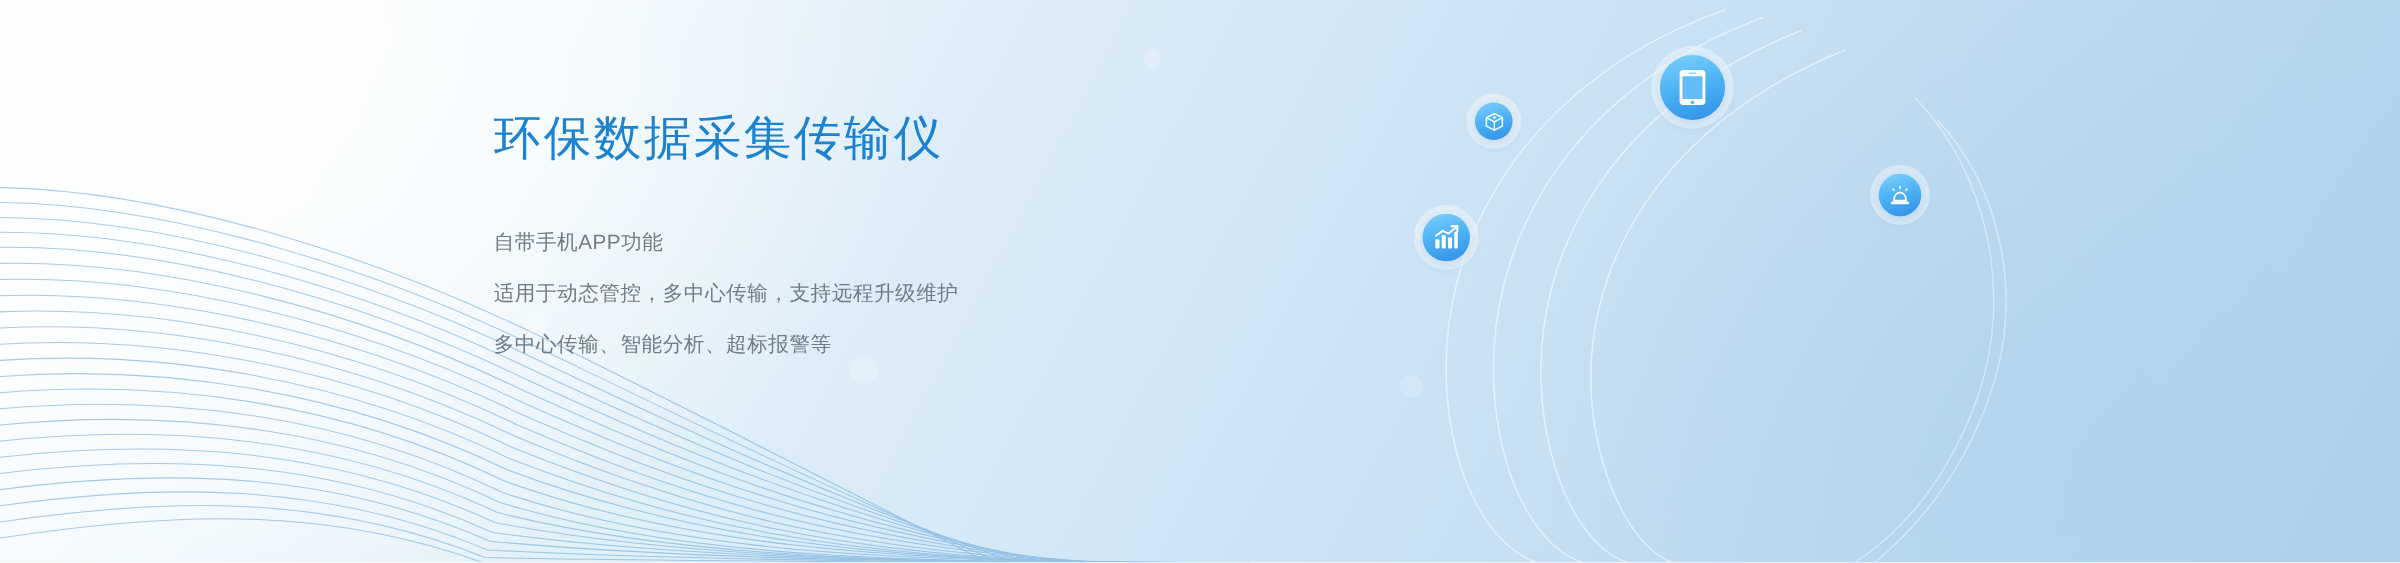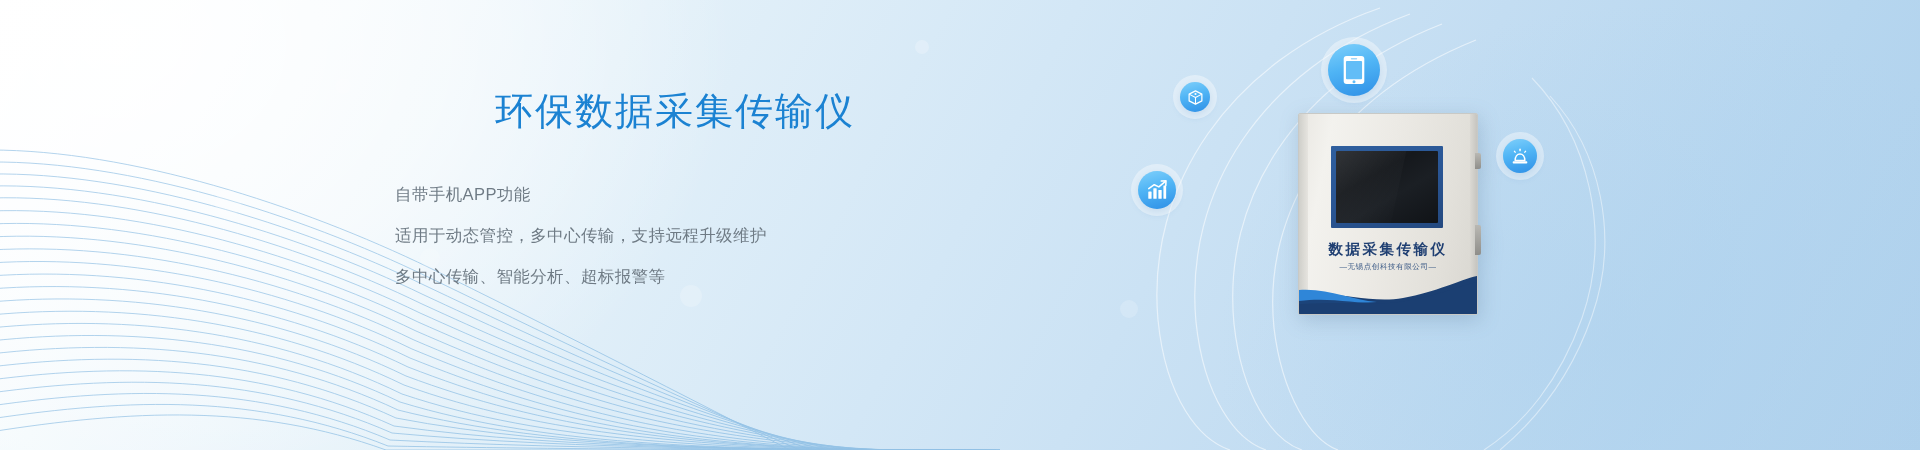--- a/index.html
+++ b/index.html
@@ -20,21 +20,21 @@
     pointer-events:none;}
 
   
   .wavewrap{position:absolute;left:0;top:0;width:1000px;height:450px;pointer-events:none;}
   .wavewrap svg{display:block;}
 
   
   .copy{position:absolute;left:395px;top:88px;width:560px;}
   .headline{
     font-size:38px;line-height:1.25;letter-spacing:2px;color:#1b82d2;
-    font-weight:400;white-space:nowrap;margin:0 0 44px 0;text-align:center;
+    font-weight:400;white-space:nowrap;margin:0 0 44px 0;
   }
   .bullets{margin:0;padding:0;list-style:none;}
   .bullets li{
     font-size:16.5px;line-height:29px;color:#6f7b85;letter-spacing:.4px;
     white-space:nowrap;margin-bottom:12px;font-weight:400;
   }
   .bullets li:last-child{margin-bottom:0;}
 
   
   .visual{position:absolute;left:1080px;top:0;width:700px;height:450px;}
@@ -165,43 +165,20 @@
         <path d="M330 14 C 180 70, 104 192, 116 322 C 124 398, 156 440, 186 450"></path>
         <path d="M362 24 C 214 82, 142 200, 154 324 C 162 396, 192 440, 222 450"></path>
         <path d="M396 40 C 252 98, 182 212, 194 328 C 202 394, 230 440, 258 450"></path>
       </g>
       <g stroke="#ffffff" stroke-width="1.1" fill="none" opacity="0.45">
         <path d="M470 96 C 520 150, 540 236, 512 316 C 492 374, 458 418, 420 450"></path>
         <path d="M452 78 C 508 136, 532 232, 502 318 C 480 380, 444 424, 404 450"></path>
       </g>
     </svg>
 
-    <div class="device">
-      <div class="dev-body">
-        <div class="dev-left-edge"></div>
-        <div class="dev-right-edge"></div>
-
-        <div class="screen-frame">
-          <div class="screen"></div>
-        </div>
-
-        <div class="dev-title">数据采集传输仪</div>
-        <div class="dev-sub">—无锡点创科技有限公司—</div>
-
-        <div class="dev-band">
-          <svg width="178" height="40" viewBox="0 0 178 40" preserveAspectRatio="none" fill="none">
-            <path d="M0 22 C 40 16, 70 30, 104 24 C 138 18, 160 6, 178 2 L178 40 L0 40 Z" fill="#1b3f72"></path>
-            <path d="M0 16 C 30 14, 52 26, 78 28 C 52 30, 26 28, 0 30 Z" fill="#2f86d8"></path>
-            <path d="M0 27 C 36 22, 66 33, 100 28 C 136 23, 160 12, 178 8 L178 40 L0 40 Z" fill="#1b3f72" opacity="0.92"></path>
-          </svg>
-        </div>
-      </div>
-      <div class="dev-port-a"></div>
-      <div class="dev-port-b"></div>
-    </div>
 
     <div class="bubble b-cube">
       <svg width="17" height="17" viewBox="0 0 24 24" fill="none">
         <path d="M12 2.6 L21 7.2 L21 16.8 L12 21.4 L3 16.8 L3 7.2 Z" stroke="#ffffff" stroke-width="1.7" stroke-linejoin="round" fill="none"></path>
         <path d="M3 7.2 L12 11.9 L21 7.2 M12 11.9 L12 21.4" stroke="#ffffff" stroke-width="1.5" stroke-linejoin="round"></path>
         <circle cx="12" cy="7.1" r="1.5" fill="#ffffff"></circle>
       </svg>
     </div>
 
     <div class="bubble b-phone">

